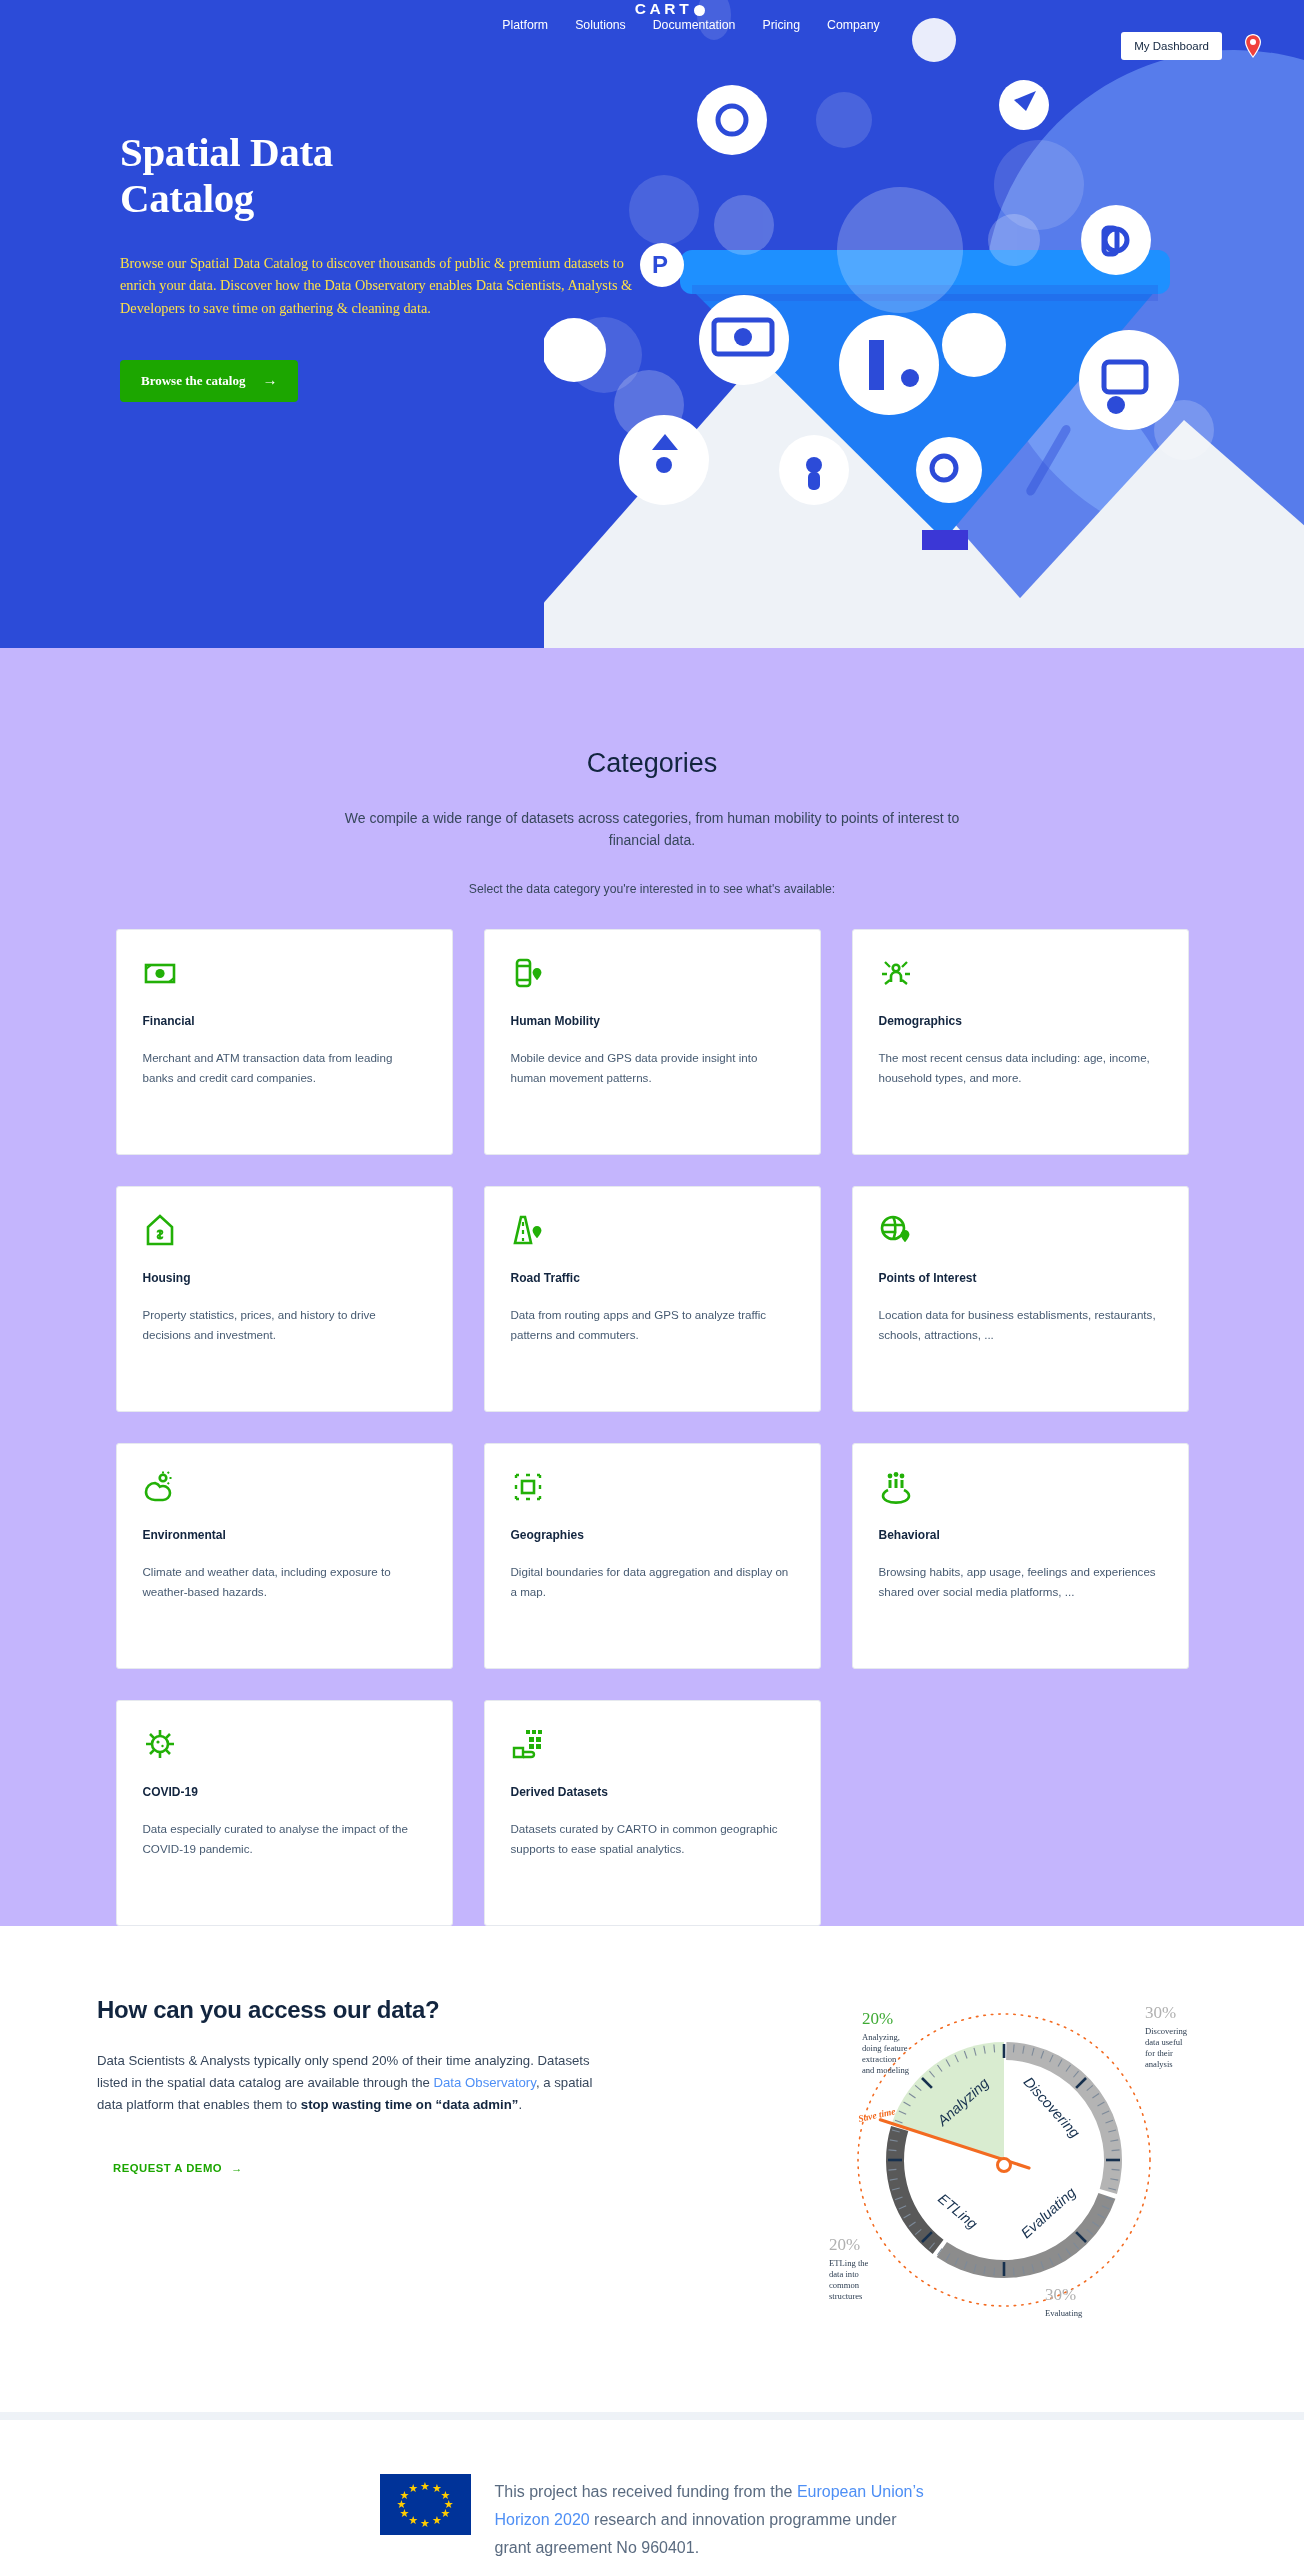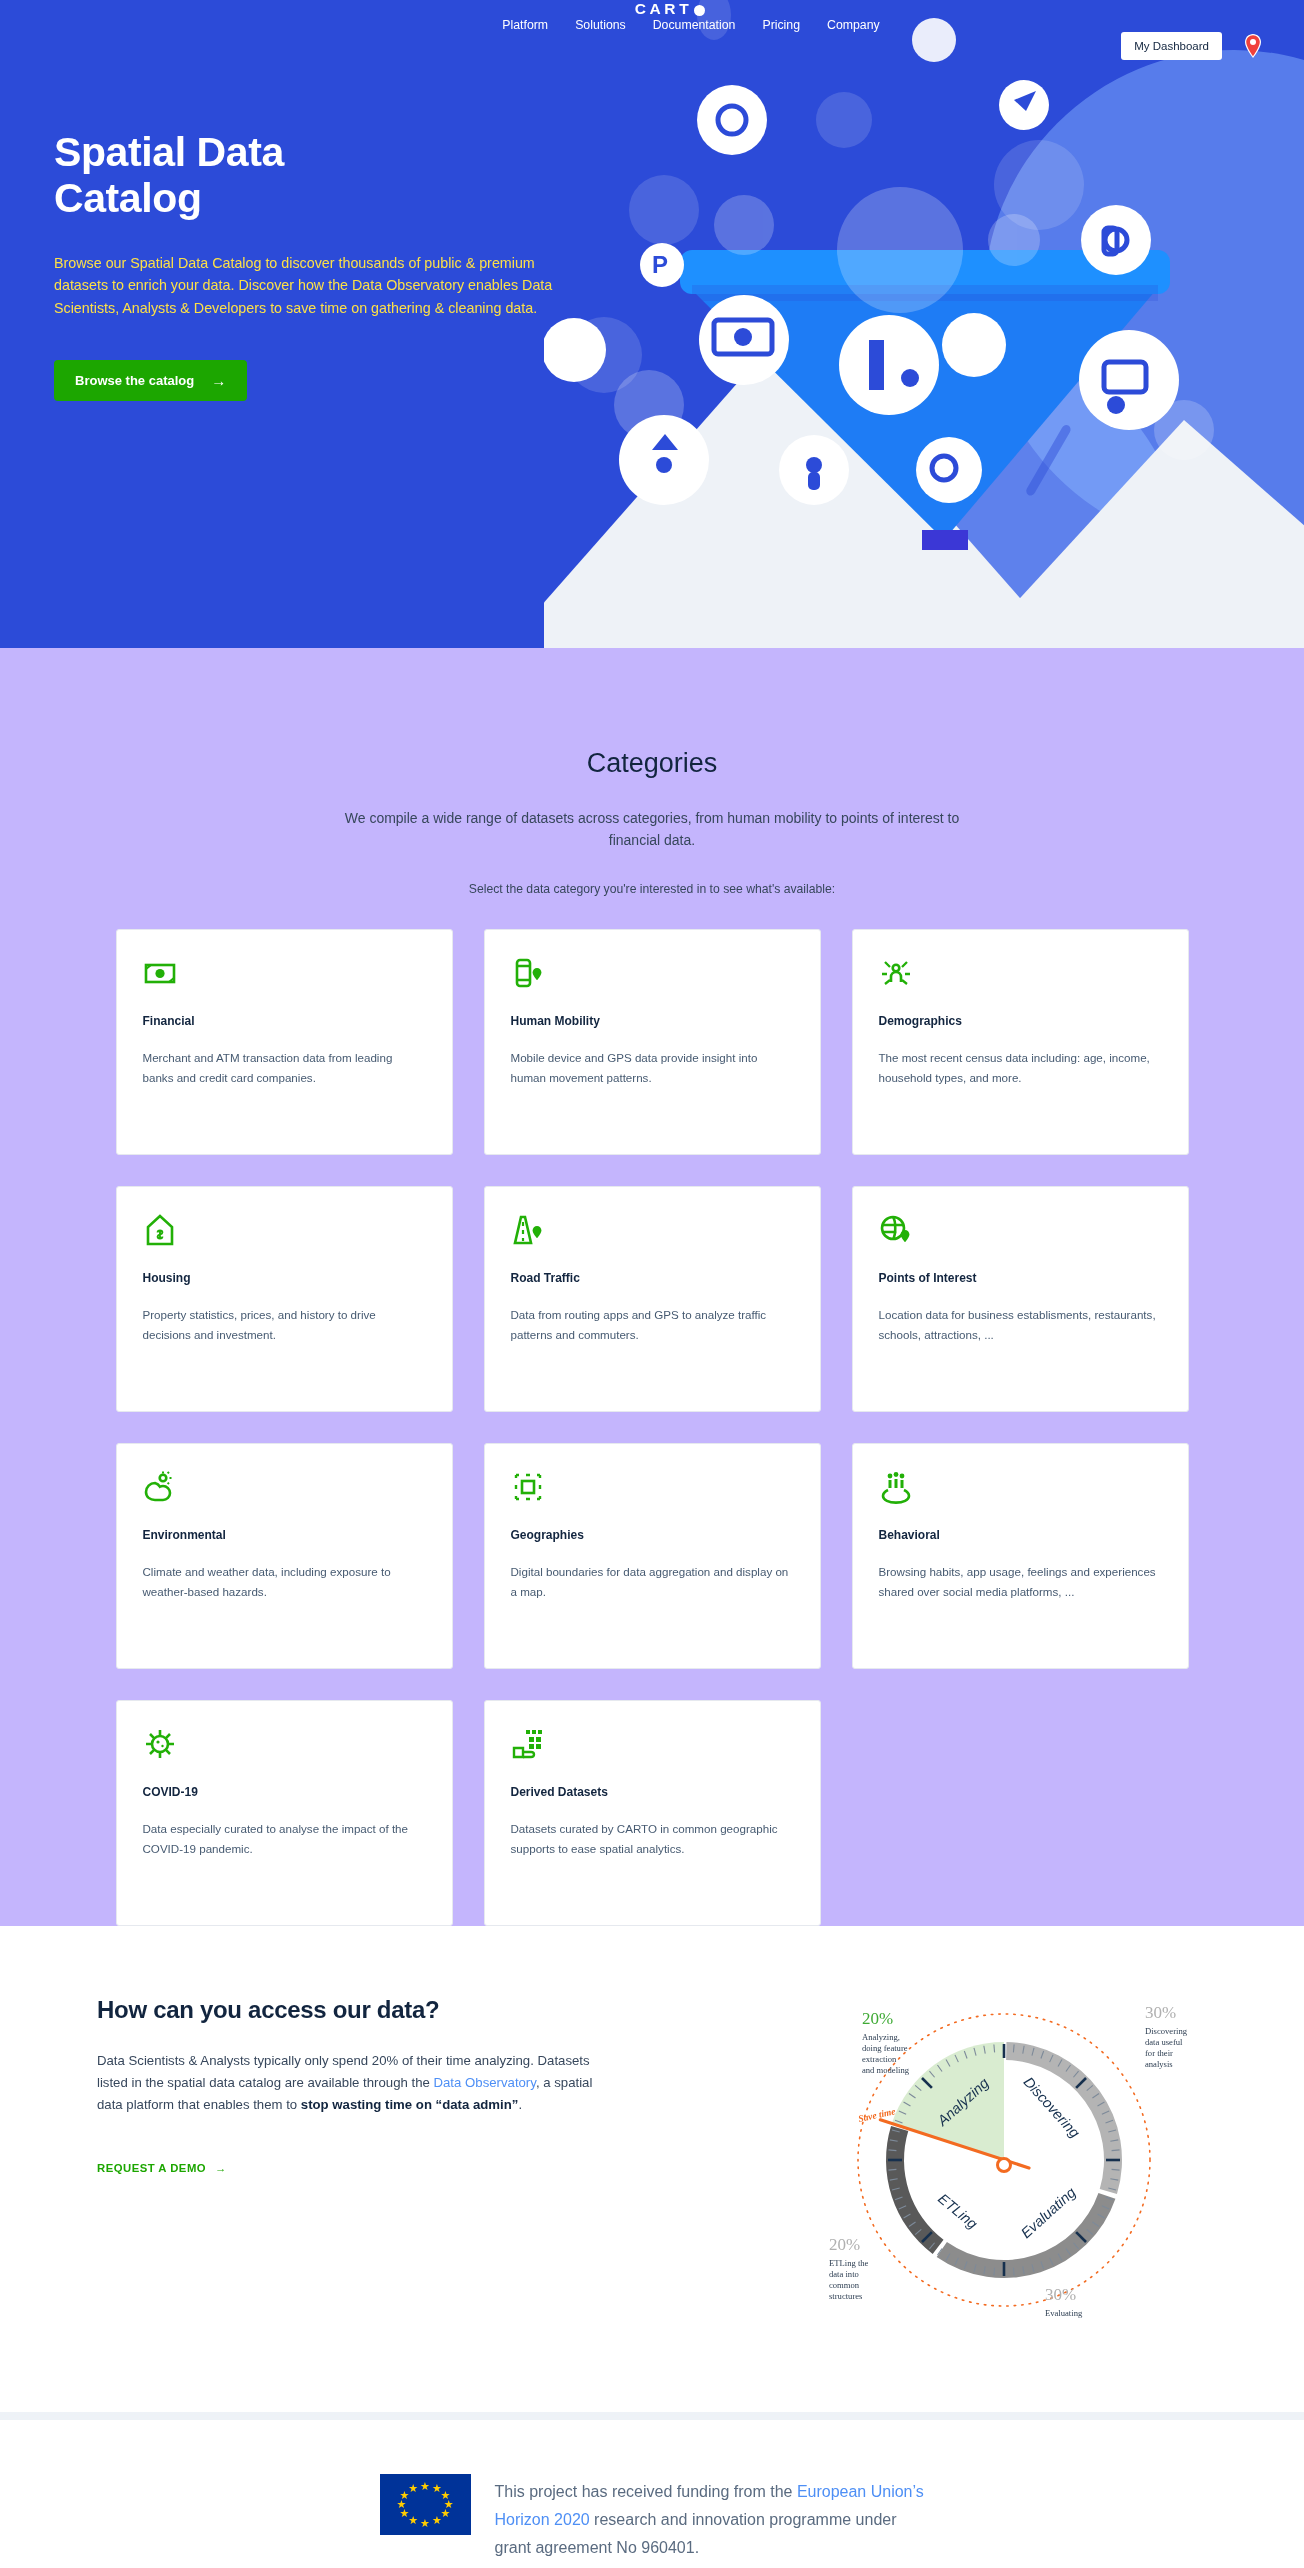--- a/index.html
+++ b/index.html
@@ -90,23 +90,24 @@
     font-family: inherit;
     cursor: pointer;
     white-space: nowrap;
   }
   .pin-icon { width: 22px; height: 26px; cursor: pointer; }
 
   
   .hero-copy {
     position: relative;
     z-index: 20;
-    padding-left: 54px;
+    padding-left: 120px;
     padding-top: 72px;
     width: 560px;
+    font-family: Liberation Serif, serif;
   }
   .hero-title {
     color: #fff;
     font-size: 41px;
     line-height: 1.12;
     font-weight: 700;
     letter-spacing: -0.4px;
     margin-bottom: 30px;
   }
   .hero-sub {
@@ -213,20 +214,21 @@
     display: inline-flex;
     align-items: flex-start;
     gap: 9px;
     color: #1ca600;
     font-size: 11.3px;
     font-weight: 700;
     letter-spacing: 0.5px;
     text-decoration: none;
     margin-top: 24px;
     cursor: pointer;
+    margin-left: 16px;
   }
   .access-right {
     margin-left: auto;
     width: 400px;
     position: relative;
   }
 
   
   .footer-sep { height: 8px; background: #eef2f7; }
   .footer {

